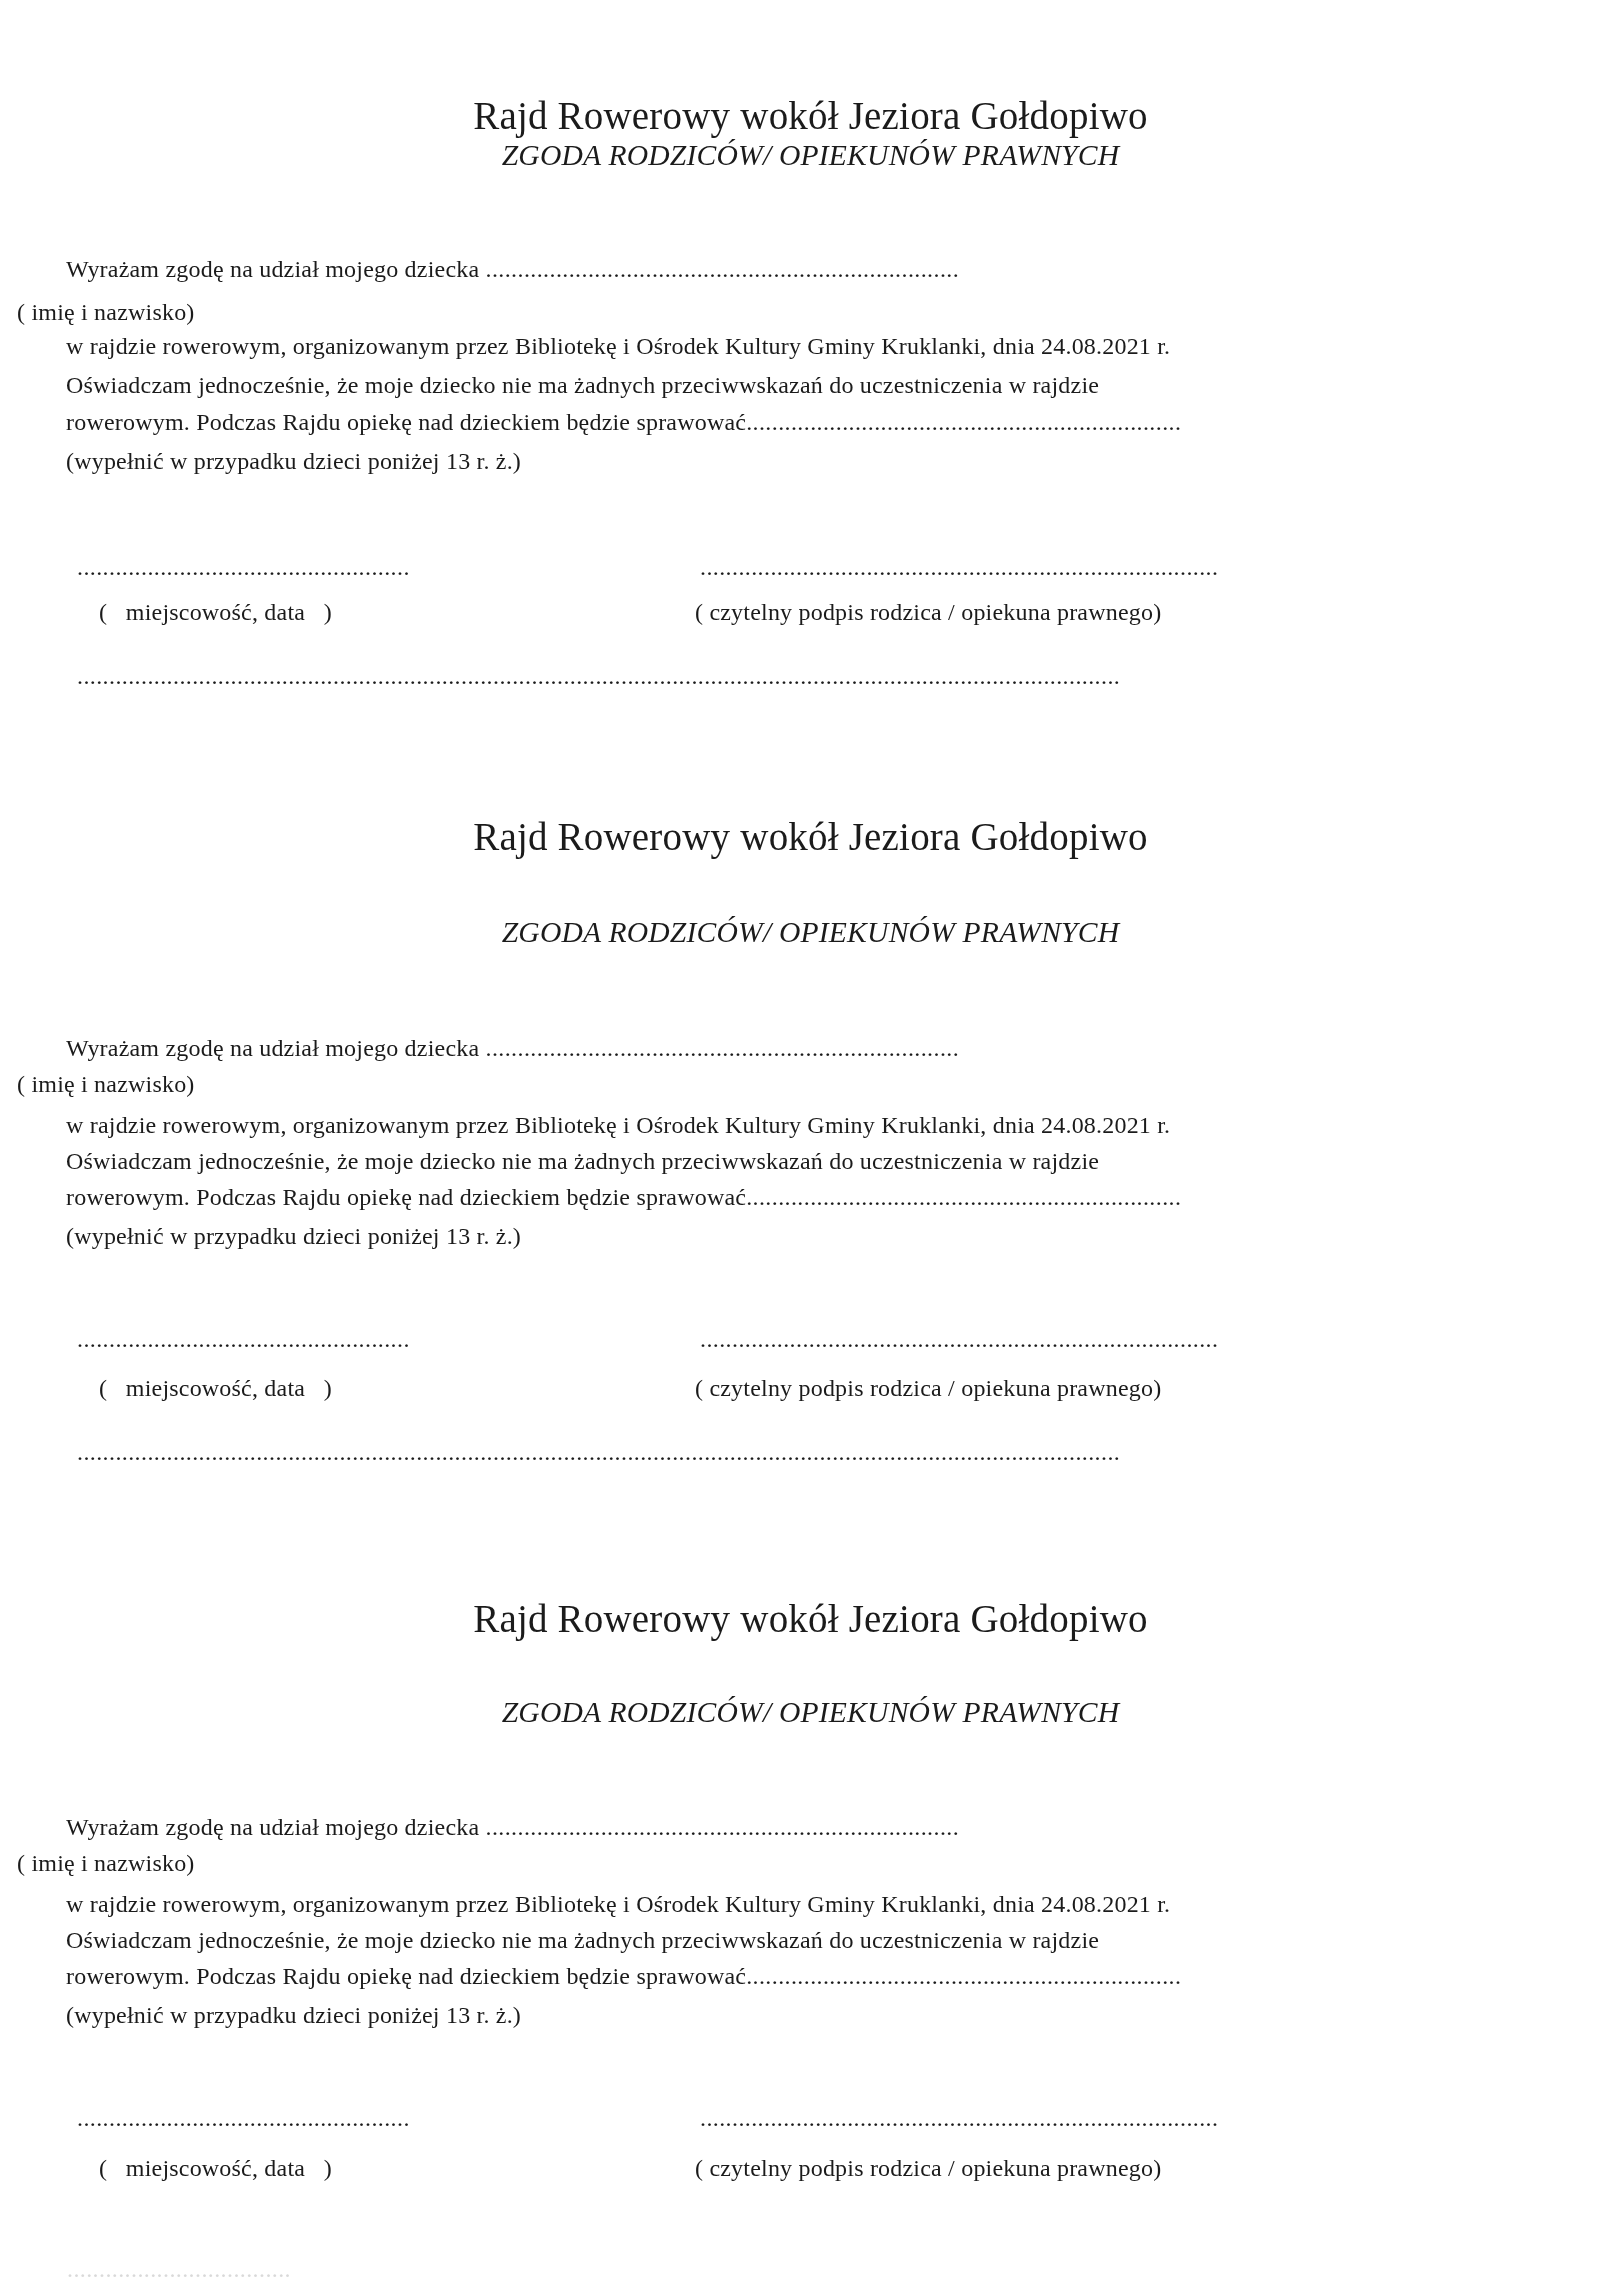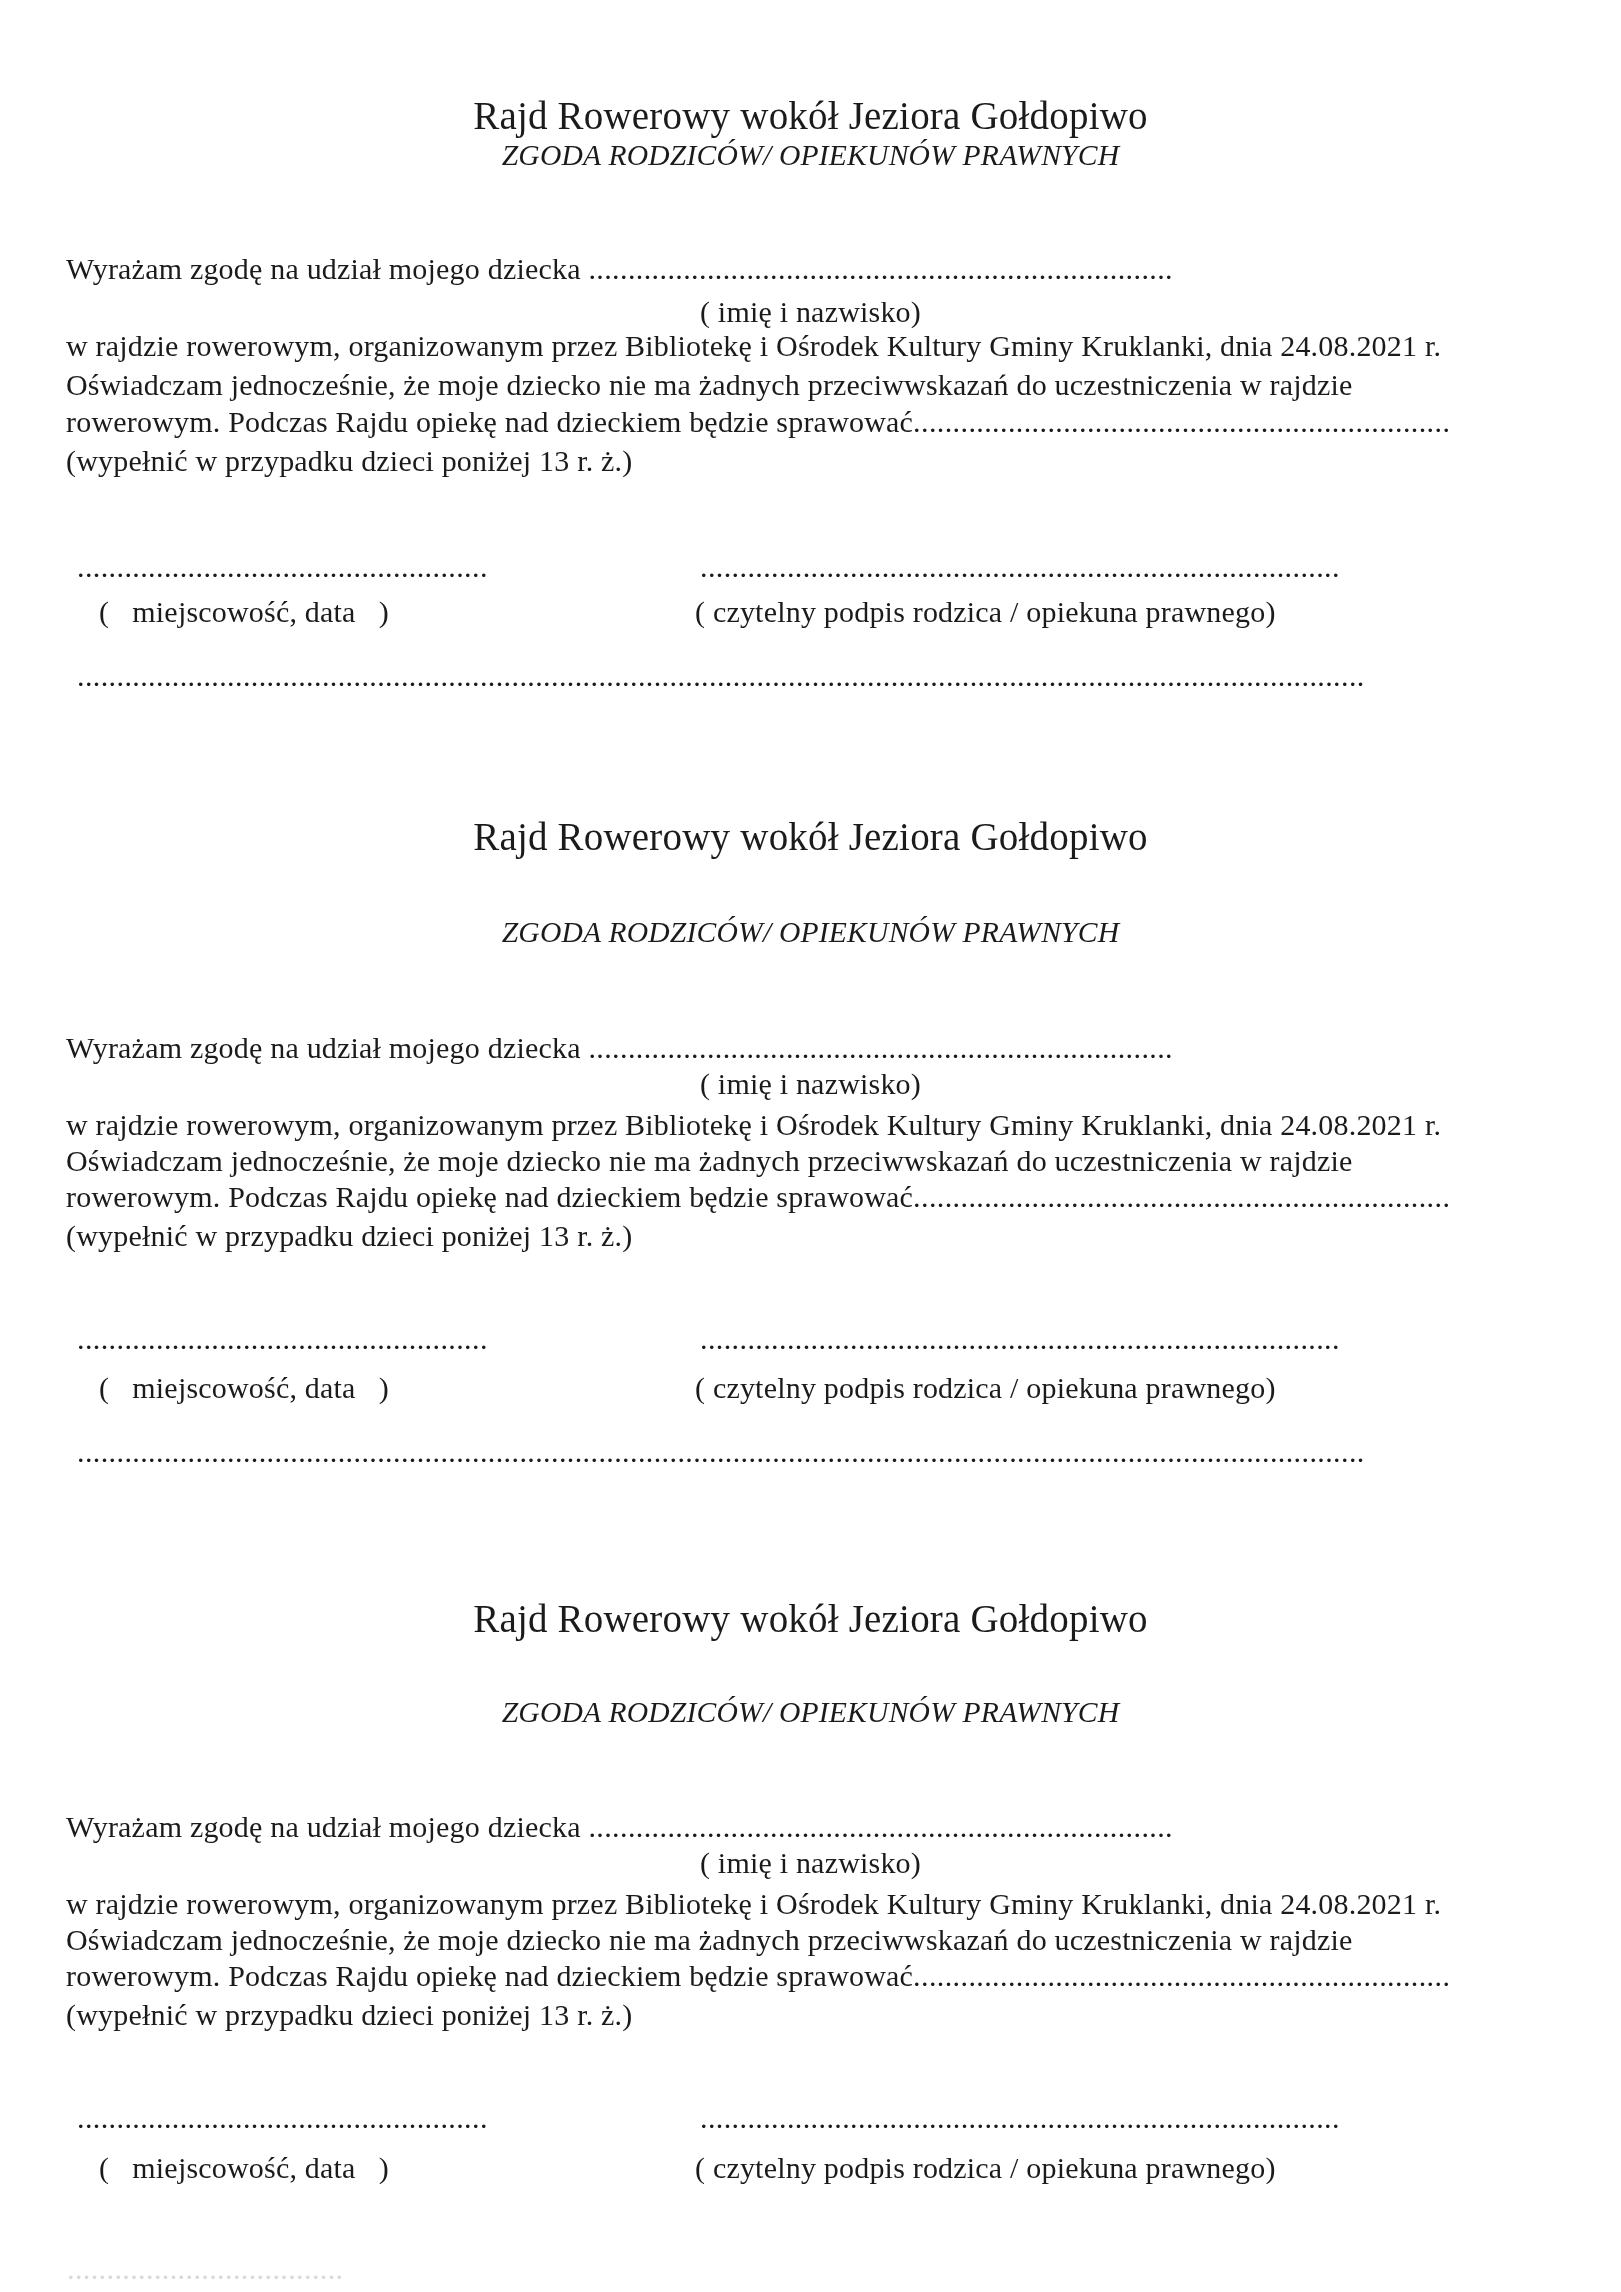--- a/index.html
+++ b/index.html
@@ -12,40 +12,41 @@
     width: 1621px;
     height: 2293px;
     background: #ffffff;
     overflow: hidden;
     font-family: "Liberation Serif", "DejaVu Serif", serif;
     color: #1b1b1b;
   }
   .row {
     position: absolute;
     white-space: pre;
-    font-size: 30px;
+    font-size: 24px;
     line-height: 38px;
     letter-spacing: 0.2px;
   }
   .row.title {
     left: 0; right: 0;
     text-align: center;
     font-size: 39px;
     line-height: 47px;
   }
   .row.subtitle {
     left: 0; right: 0;
     text-align: center;
     font-size: 29.6px;
     line-height: 38px;
     font-style: italic;
   }
   .row.center {
     left: 0; right: 0;
-    text-align: center;
+    text-align: left;
+    padding-left: 17px;
   }
   .row.bodyline { left: 66px; }
   .dots { letter-spacing: 0.4px; }
   .faint { color: #d9d9d9; }
 </style>
 </head>
 <body>
 
 <div class="page">
 

